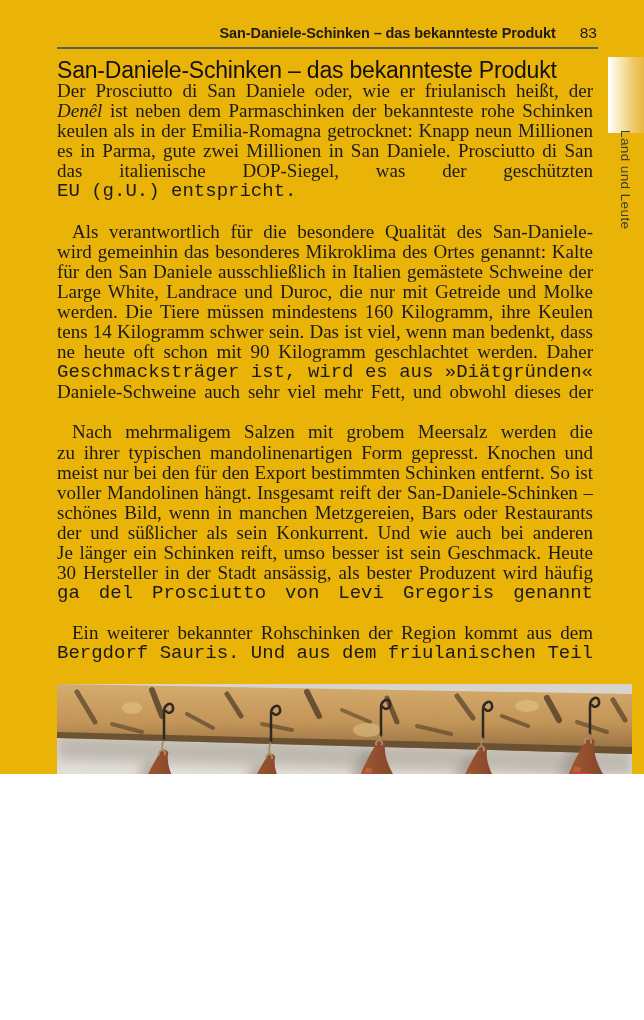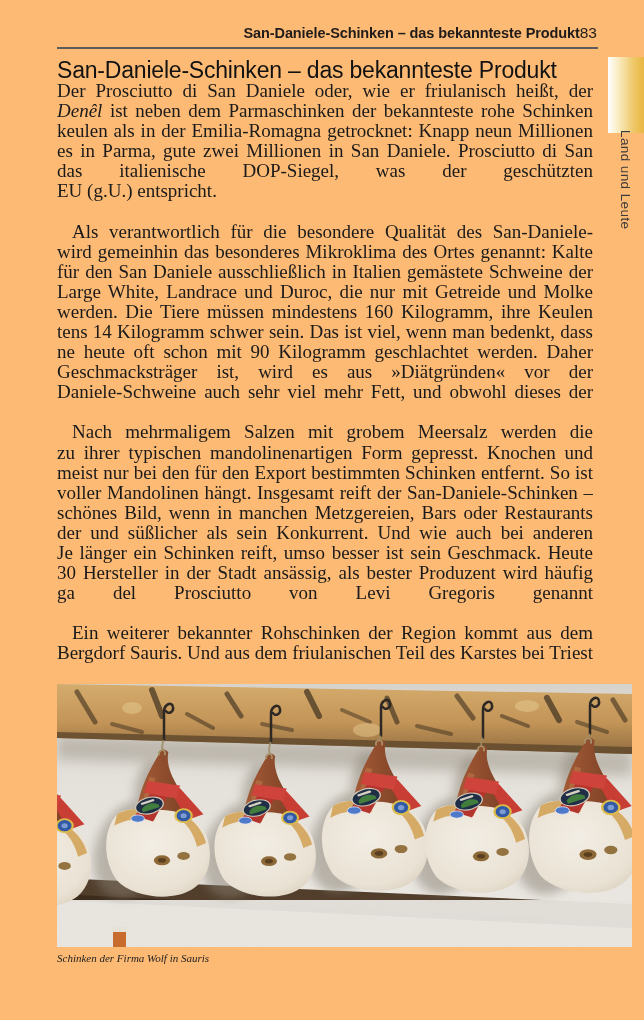--- a/index.html
+++ b/index.html
@@ -1,43 +1,43 @@
 <!DOCTYPE html>
 <html lang="de"><head>
 <meta charset="utf-8">
 <style>
   html,body{margin:0;padding:0;background:#ffffff;}
-  .page{position:relative;width:644px;height:1020px;background:#fdba74;overflow:hidden;
+  .page{position:relative;width:644px;height:774px;background:#eab308;overflow:hidden;
         font-family:"Liberation Serif",serif;color:#1a1a1a;}
 
   
   .running-head{position:absolute;left:57px;top:24px;width:540px;display:flex;
         justify-content:flex-end;align-items:baseline;
         font-family:"Liberation Sans",sans-serif;}
   .running-head .rh-title{font-weight:bold;font-size:14.5px;letter-spacing:-0.1px;color:#1f1b1a;}
-  .running-head .rh-num{font-size:15.5px;color:#1f1b1a;}
+  .running-head .rh-num{font-size:15.5px;margin-left:24px;color:#1f1b1a;}
   .head-rule{position:absolute;left:57px;top:47px;width:541px;height:1.5px;background:#5c5c5c;}
 
   
   .side-tab{position:absolute;left:608px;top:57px;width:36px;height:76px;
         background:linear-gradient(to right,#ffffff 0%,#f8e7b4 35%,#eec766 72%,#e9b843 100%);}
   .side-label{position:absolute;left:613px;top:130px;height:150px;width:20px;
         writing-mode:vertical-rl;font-family:"Liberation Sans",sans-serif;
         font-size:13.5px;color:#3b3b3b;letter-spacing:0.4px;white-space:nowrap;}
 
   
   .page-title{position:absolute;left:57px;top:57px;width:560px;margin:0;
         font-family:"Liberation Sans",sans-serif;font-weight:400;
         font-size:23px;line-height:26px;letter-spacing:-0.2px;color:#121212;}
 
   
   .body-text{position:absolute;left:57px;top:81px;width:536px;font-size:19px;}
   .line{height:20.1px;line-height:20.1px;overflow:hidden;
         text-align:justify;text-align-last:justify;white-space:normal;}
-  .line.last{text-align-last:left;}
+  .line.last{text-align-last:left;font-family:Liberation Mono, monospace;}
   .line.indent{text-indent:15px;margin-top:20px;}
   .line i{font-style:italic;}
 
   
   .photo{position:absolute;left:57px;top:684px;width:575px;height:263px;display:block;}
   .caption{position:absolute;left:57px;top:952px;width:540px;
         font-style:italic;font-size:11px;color:#222;}
 </style>
 </head>
 <body>

